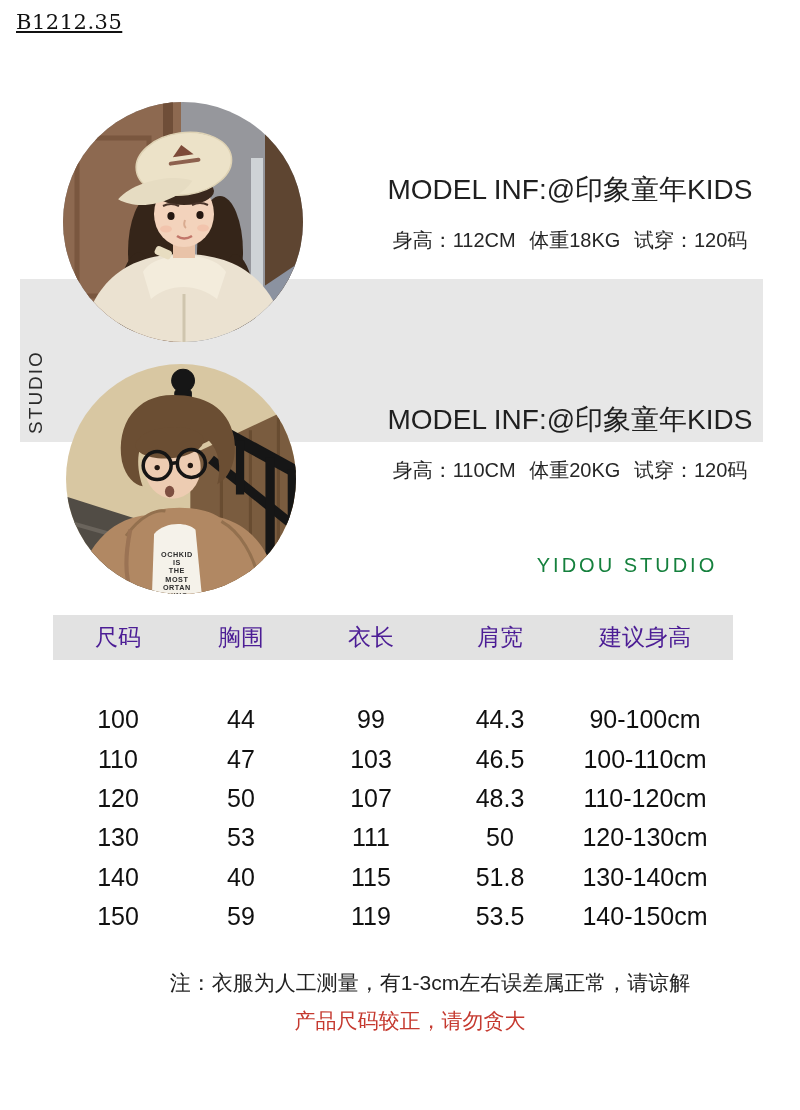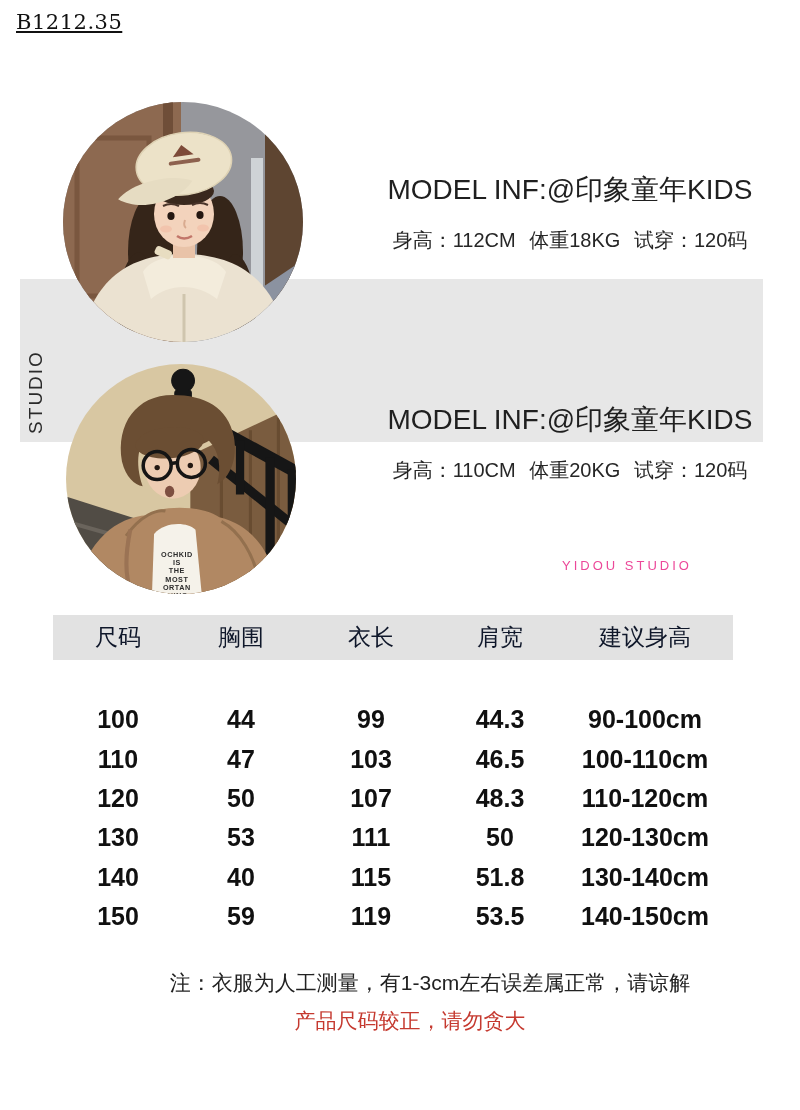--- a/index.html
+++ b/index.html
@@ -11,26 +11,26 @@
   .studio{position:absolute;left:36px;top:392px;transform:translate(-50%,-50%) rotate(-90deg);
           white-space:nowrap;font-size:19px;letter-spacing:2px;color:#2a2a2a;z-index:2;}
   .photo{position:absolute;z-index:3;line-height:0;}
   .photo1{left:63px;top:102px;width:240px;height:240px;}
   .photo2{left:66px;top:364px;width:230px;height:230px;}
   .mtitle{position:absolute;left:340px;width:460px;text-align:center;font-size:28px;color:#1f1f1f;z-index:2;}
   .mstats{position:absolute;left:330px;width:480px;text-align:center;font-size:20px;color:#262626;
           word-spacing:8px;z-index:2;}
   .m1t{top:171px;} .m1s{top:227px;} .m2t{top:401px;} .m2s{top:457px;}
   .watermark{position:absolute;left:627px;top:565px;transform:translate(-50%,-50%);
-             white-space:nowrap;font-size:13px;letter-spacing:3px;color:#ec4899;}
+             white-space:nowrap;font-size:20px;letter-spacing:3px;color:#15803d;}
   .thead{position:absolute;left:53px;top:615px;width:680px;height:45px;background:#e2e2e2;
          display:grid;grid-template-columns:130px 116px 144px 114px 176px;align-items:center;z-index:1;}
-  .thead .hc{text-align:center;font-size:23px;color:#0f172a;}
+  .thead .hc{text-align:center;font-size:23px;color:#4c1d95;}
   .tbody{position:absolute;left:53px;top:700px;width:680px;z-index:1;}
-  .trow{display:grid;grid-template-columns:130px 116px 144px 114px 176px;height:39.4px;align-items:center;font-weight:bold;}
+  .trow{display:grid;grid-template-columns:130px 116px 144px 114px 176px;height:39.4px;align-items:center;}
   .trow .rc{text-align:center;font-size:25px;color:#101010;}
   .note1{position:absolute;left:0;top:969px;width:860px;text-align:center;font-size:21px;color:#222;}
   .note2{position:absolute;left:0;top:1007px;width:820px;text-align:center;font-size:21px;color:#c5392f;}
 </style>
 </head>
 <body>
 
 <div class="page">
 
   <div class="code">B1212.35</div>

